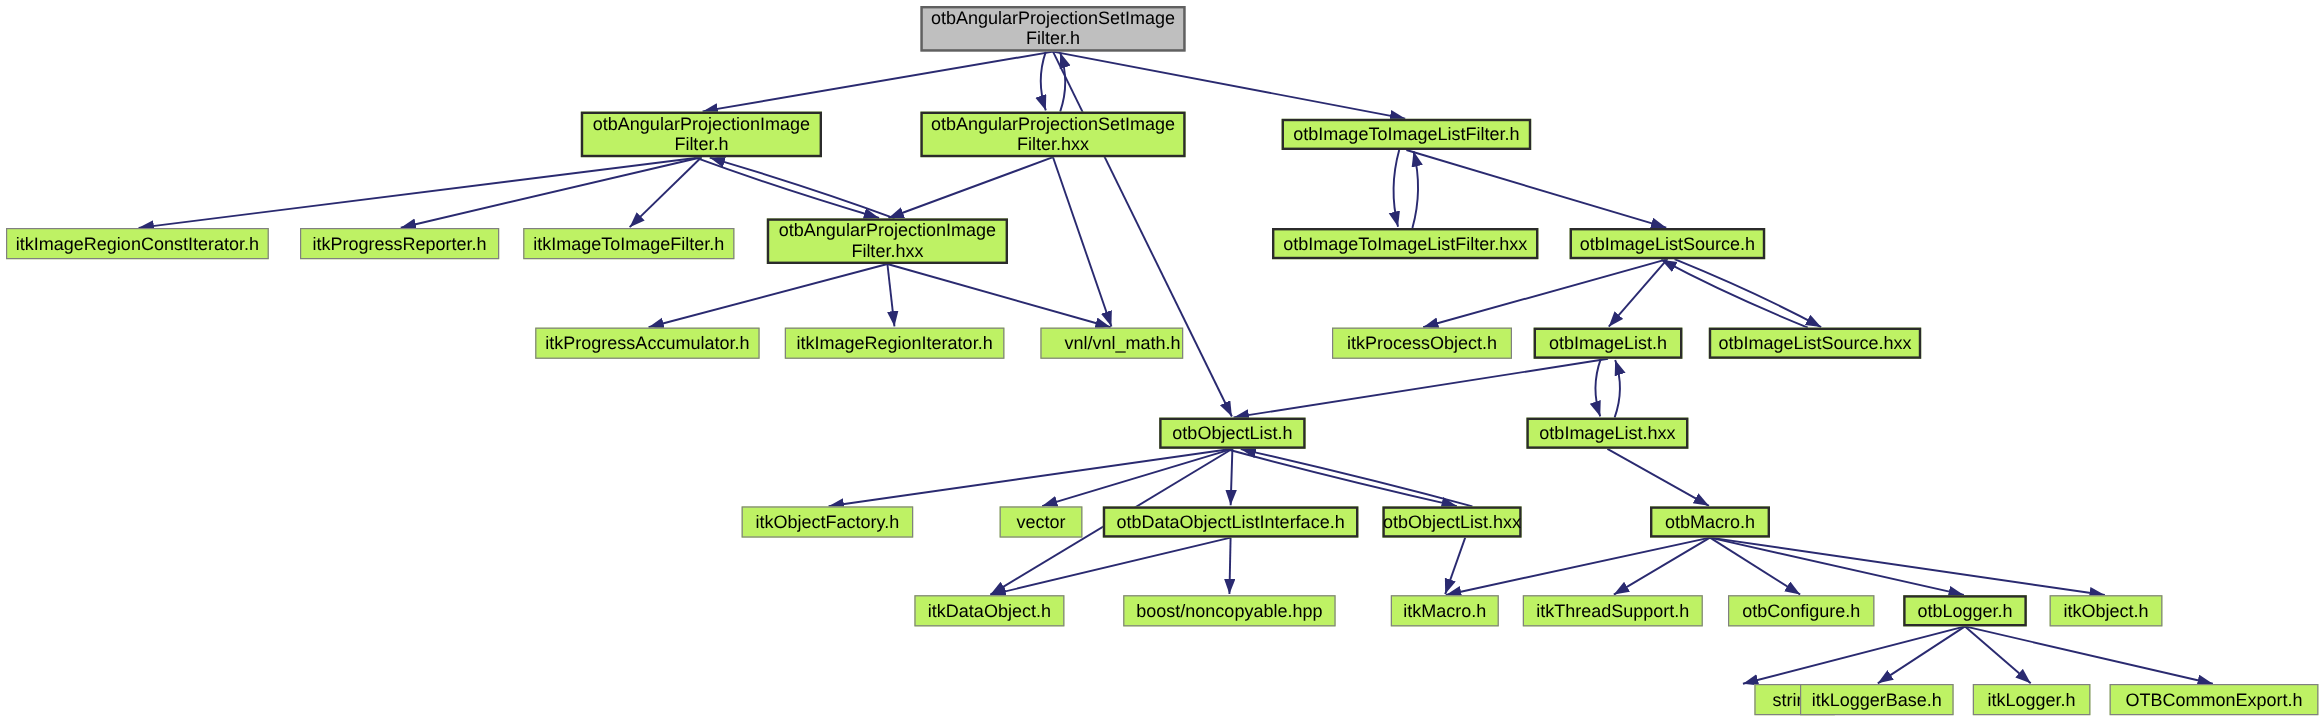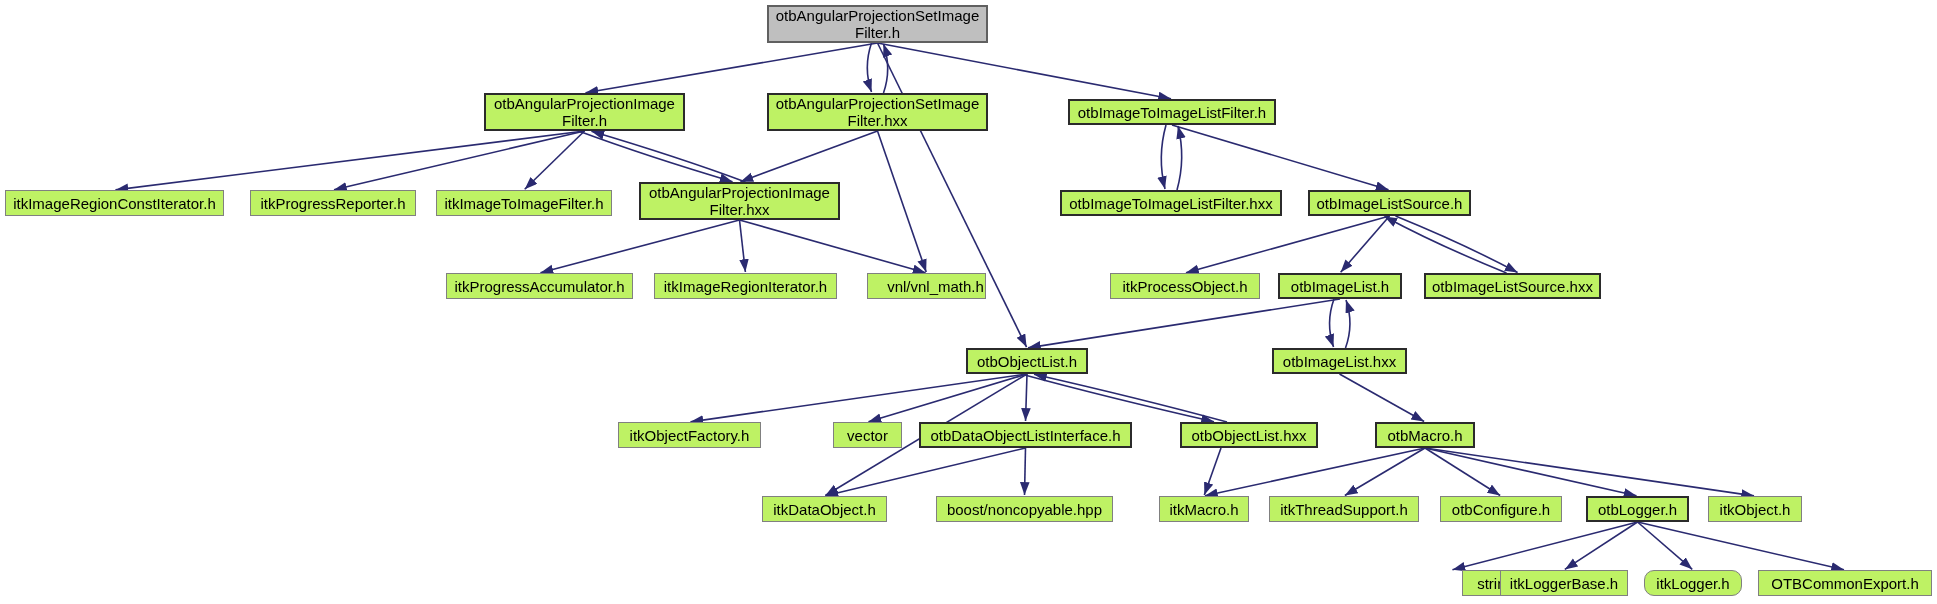--- a/index.html
+++ b/index.html
@@ -126,27 +126,27 @@
       <div class="node " style="left: 654px; top: 273px; width: 183px; height: 26px;">itkImageRegionIterator.h</div>
       <div class="node " style="left: 867px; top: 273px; width: 119px; height: 26px; padding-left: 22px;">vnl/vnl_math.h</div>
       <div class="node " style="left: 1110px; top: 273px; width: 150px; height: 26px;">itkProcessObject.h</div>
       <div class="node strong" style="left: 1278px; top: 273px; width: 124px; height: 26px;">otbImageList.h</div>
       <div class="node strong" style="left: 1424px; top: 273px; width: 177px; height: 26px;">otbImageListSource.hxx</div>
       <div class="node strong" style="left: 966px; top: 348px; width: 122px; height: 26px;">otbObjectList.h</div>
       <div class="node strong" style="left: 1272px; top: 348px; width: 135px; height: 26px;">otbImageList.hxx</div>
       <div class="node " style="left: 618px; top: 422px; width: 143px; height: 26px;">itkObjectFactory.h</div>
       <div class="node " style="left: 833px; top: 422px; width: 69px; height: 26px;">vector</div>
       <div class="node strong" style="left: 919px; top: 422px; width: 213px; height: 26px;">otbDataObjectListInterface.h</div>
-      <div class="node strong" style="left: 1152px; top: 422px; width: 138px; height: 26px; margin-left: 28px;">otbObjectList.hxx</div>
+      <div class="node strong" style="left: 1152px; top: 422px; width: 116px; height: 26px;">otbObjectList.hxx</div>
       <div class="node strong" style="left: 1375px; top: 422px; width: 100px; height: 26px;">otbMacro.h</div>
       <div class="node " style="left: 762px; top: 496px; width: 125px; height: 26px;">itkDataObject.h</div>
       <div class="node " style="left: 936px; top: 496px; width: 177px; height: 26px;">boost/noncopyable.hpp</div>
       <div class="node " style="left: 1159px; top: 496px; width: 90px; height: 26px;">itkMacro.h</div>
       <div class="node " style="left: 1269px; top: 496px; width: 150px; height: 26px;">itkThreadSupport.h</div>
       <div class="node " style="left: 1440px; top: 496px; width: 122px; height: 26px;">otbConfigure.h</div>
       <div class="node strong" style="left: 1586px; top: 496px; width: 103px; height: 26px;">otbLogger.h</div>
       <div class="node " style="left: 1708px; top: 496px; width: 94px; height: 26px;">itkObject.h</div>
       <div class="node " style="left: 1418px; top: 570px; width: 67px; height: 26px; margin-left: 44px;">string</div>
       <div class="node " style="left: 1500px; top: 570px; width: 128px; height: 26px;">itkLoggerBase.h</div>
-      <div class="node " style="left: 1644px; top: 570px; width: 98px; height: 26px; border-radius: 10px;">itkLogger.h</div>
+      <div class="node " style="left: 1644px; top: 570px; width: 98px; height: 26px;">itkLogger.h</div>
       <div class="node " style="left: 1758px; top: 570px; width: 174px; height: 26px;">OTBCommonExport.h</div>
     </div>
 </div>
 
 </body></html>

